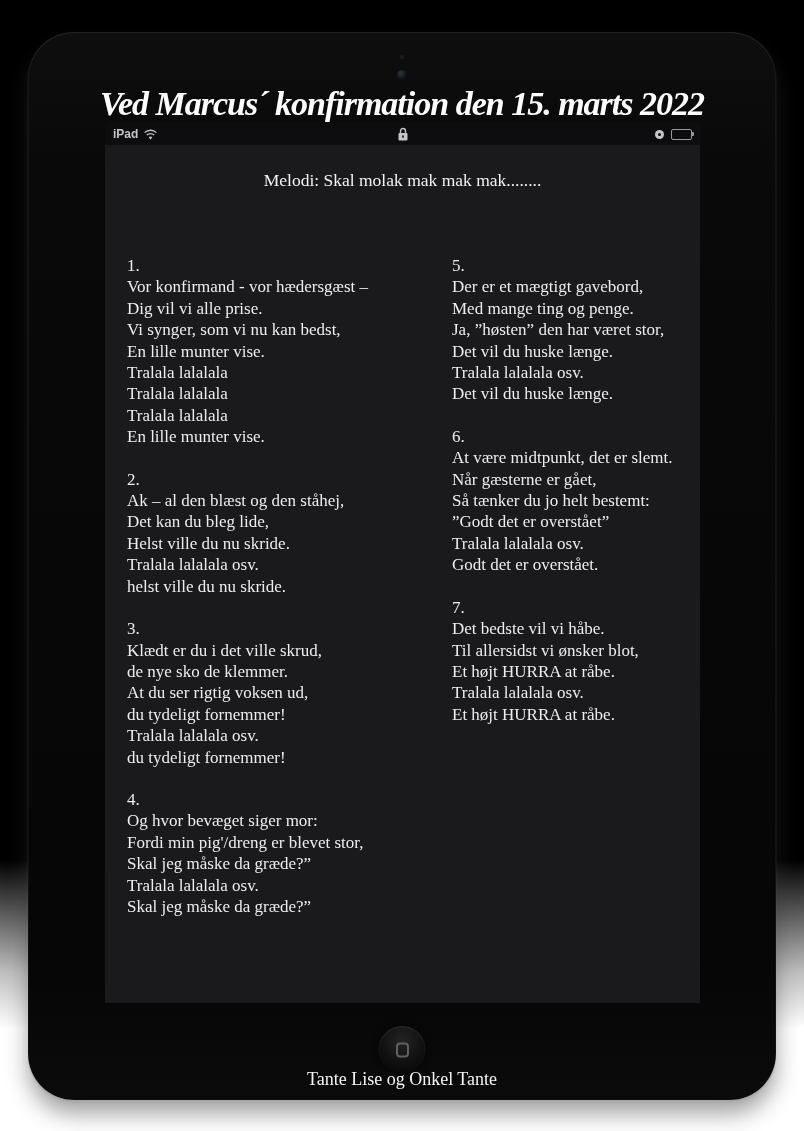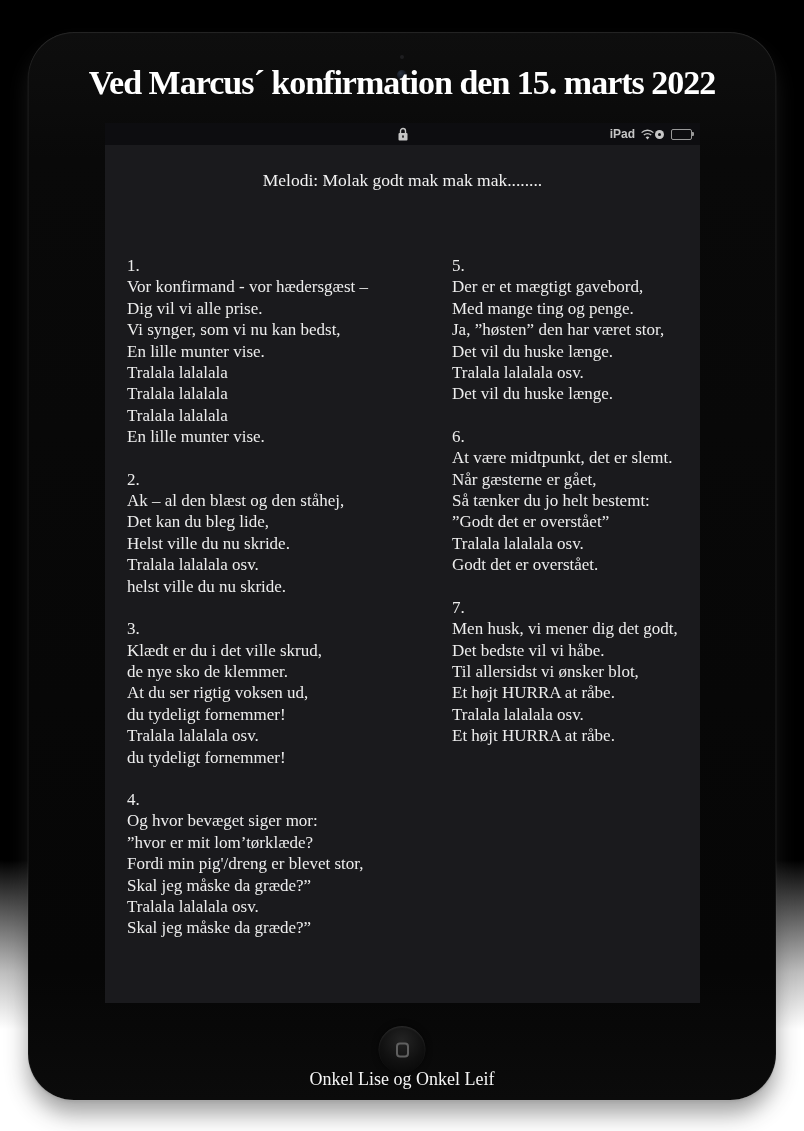--- a/index.html
+++ b/index.html
@@ -5,24 +5,24 @@
   * { box-sizing: border-box; }
   html,body { margin:0; padding:0; }
   body {
     width:804px; height:1131px; overflow:hidden; position:relative;
     background:linear-gradient(180deg,#000 0%,#000 76%,#bfbfbf 86%,#fff 91%,#fff 100%);
     font-family:"Liberation Serif", serif;
   }
 
   
   .page-title{
-    position:absolute; top:64px; left:0; width:100%; margin:0;
+    position:absolute; top:85px; left:0; width:100%; margin:0;
     text-align:center; color:#fff; z-index:5;
     font-family:"Liberation Serif", serif; font-weight:bold;
-    font-size:34px; letter-spacing:-1px; white-space:nowrap;
+    font-size:34px; letter-spacing:-1px; white-space:nowrap;font-style:italic;
   }
 
   
   .ipad{
     position:absolute; left:28px; top:32px; width:748px; height:1068px;
     border-radius:46px; z-index:1;
     background:linear-gradient(180deg,#0e0e0e 0%,#090909 12%,#060606 88%,#0b0b0b 100%);
     box-shadow:
       inset 0 1px 1px rgba(255,255,255,0.10),
       inset 1px 0 1px rgba(255,255,255,0.05),
@@ -44,21 +44,21 @@
   .screen{
     position:absolute; left:77px; top:91px; width:595px; height:880px;
     background:#1a1a1d;
   }
 
   
   .status-bar{
     position:absolute; top:0; left:0; right:0; height:22px;
     background:#0d0d10; color:#c6c6c6;
     font-family:"Liberation Sans", sans-serif; font-size:12px; font-weight:bold;
-    display:flex; align-items:center; justify-content:flex-end; padding:0 8px;
+    display:flex; align-items:center; justify-content:space-between; padding:0 8px;
   }
   .sb-left{ display:flex; align-items:center; gap:5px; }
   .sb-center{ position:absolute; left:50%; top:0; height:22px; transform:translateX(-50%);
               display:flex; align-items:center; }
   .sb-right{ display:flex; align-items:center; gap:7px; }
   .icon-svg{ display:block; }
   .ring-icon{
     width:9px; height:9px; border-radius:50%; background:#c6c6c6; position:relative;
   }
   .ring-icon::after{
@@ -131,21 +131,21 @@
           <rect x="4.7" y="8.3" width="1.6" height="2.6" rx="0.8" fill="#0d0d10"></rect>
         </svg>
       </div>
       <div class="sb-right">
         <span class="ring-icon"></span>
         <span class="battery"><span class="battery-fill"></span></span>
       </div>
     </div>
 
     <div class="content">
-      <p class="melody">Melodi: Molak godt mak mak mak........</p>
+      <p class="melody">Melodi: Skal molak mak mak mak........</p>
       <div class="columns">
         <div class="col col-left">
             <div class="verse">
               <div class="verse-line">1.</div>
               <div class="verse-line">Vor konfirmand - vor hædersgæst –</div>
               <div class="verse-line">Dig vil vi alle prise.</div>
               <div class="verse-line">Vi synger, som vi nu kan bedst,</div>
               <div class="verse-line">En lille munter vise.</div>
               <div class="verse-line">Tralala lalalala</div>
               <div class="verse-line">Tralala lalalala</div>
@@ -165,21 +165,20 @@
               <div class="verse-line">Klædt er du i det ville skrud,</div>
               <div class="verse-line">de nye sko de klemmer.</div>
               <div class="verse-line">At du ser rigtig voksen ud,</div>
               <div class="verse-line">du tydeligt fornemmer!</div>
               <div class="verse-line">Tralala lalalala osv.</div>
               <div class="verse-line">du tydeligt fornemmer!</div>
             </div>
             <div class="verse">
               <div class="verse-line">4.</div>
               <div class="verse-line">Og hvor bevæget siger mor:</div>
-              <div class="verse-line">”hvor er mit lom’tørklæde?</div>
               <div class="verse-line">Fordi min pig'/dreng er blevet stor,</div>
               <div class="verse-line">Skal jeg måske da græde?”</div>
               <div class="verse-line">Tralala lalalala osv.</div>
               <div class="verse-line">Skal jeg måske da græde?”</div>
             </div>
           </div>
         <div class="col col-right">
             <div class="verse">
               <div class="verse-line">5.</div>
               <div class="verse-line">Der er et mægtigt gavebord,</div>
@@ -193,29 +192,28 @@
               <div class="verse-line">6.</div>
               <div class="verse-line">At være midtpunkt, det er slemt.</div>
               <div class="verse-line">Når gæsterne er gået,</div>
               <div class="verse-line">Så tænker du jo helt bestemt:</div>
               <div class="verse-line">”Godt det er overstået”</div>
               <div class="verse-line">Tralala lalalala osv.</div>
               <div class="verse-line">Godt det er overstået.</div>
             </div>
             <div class="verse">
               <div class="verse-line">7.</div>
-              <div class="verse-line">Men husk, vi mener dig det godt,</div>
               <div class="verse-line">Det bedste vil vi håbe.</div>
               <div class="verse-line">Til allersidst vi ønsker blot,</div>
               <div class="verse-line">Et højt HURRA at råbe.</div>
               <div class="verse-line">Tralala lalalala osv.</div>
               <div class="verse-line">Et højt HURRA at råbe.</div>
             </div>
           </div>
       </div>
     </div>
   </div>
 
   <div class="home-button">
     <div class="home-square"></div>
   </div>
-  <p class="footer-credit">Onkel Lise og Onkel Leif</p>
+  <p class="footer-credit">Tante Lise og Onkel Tante</p>
 </div>
 
 </body></html>

